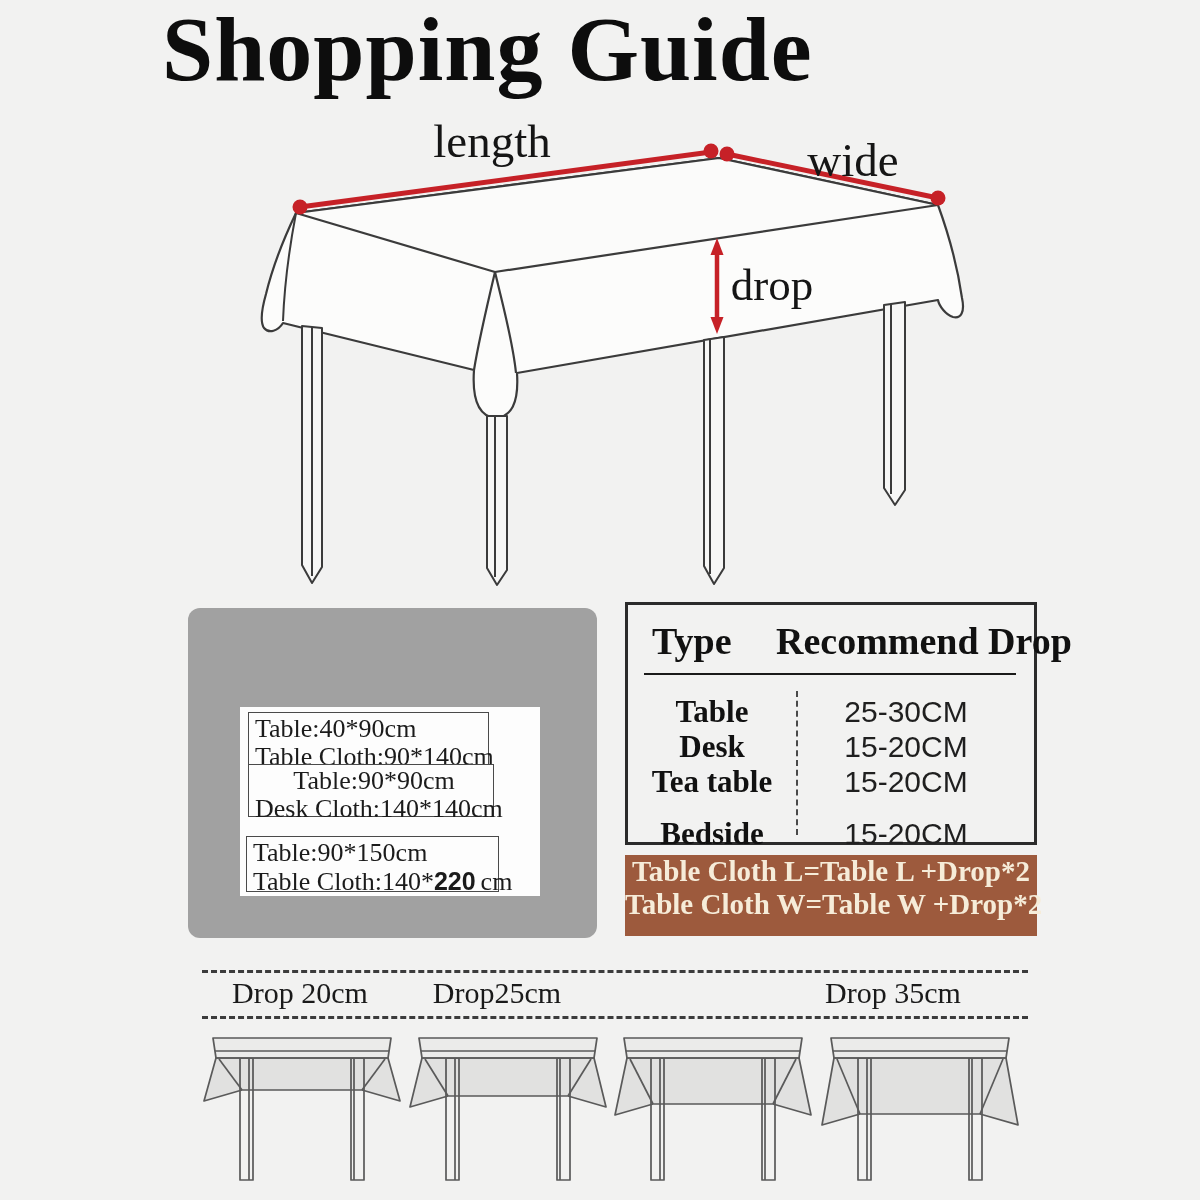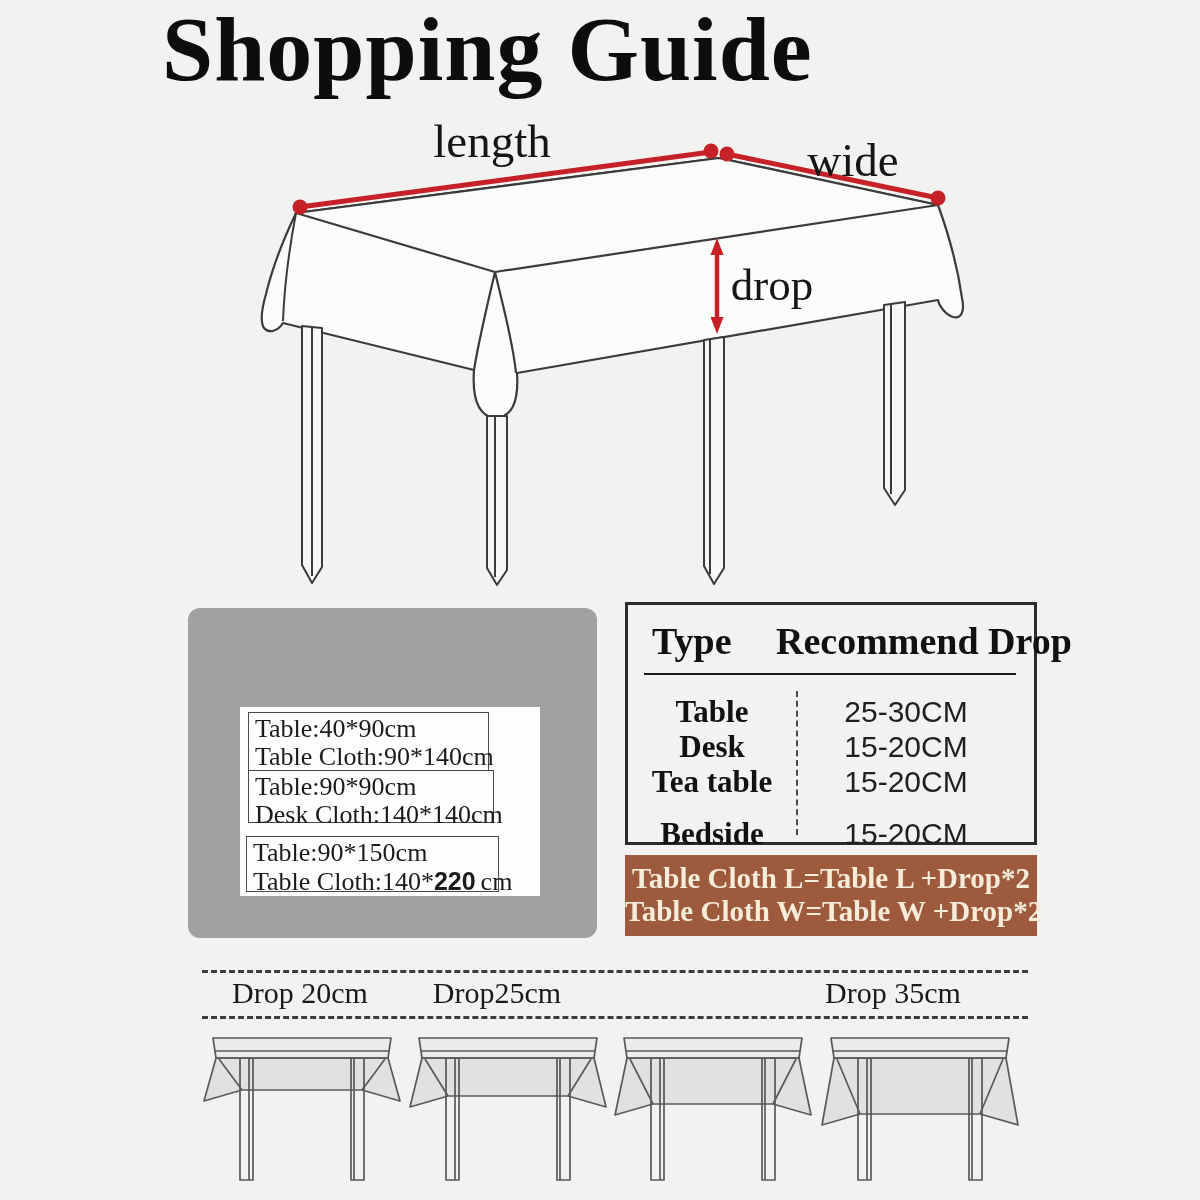--- a/index.html
+++ b/index.html
@@ -40,21 +40,21 @@
     color:#1b1b1b;
     padding:2px 0 0 6px;
     white-space:nowrap;
   }
   .size-box .bold-num{
     font-family:"Liberation Sans",sans-serif;
     font-weight:700;font-size:25px;
   }
   .size-box .suffix{margin-left:5px;}
   #size-box-1{left:8px;top:5px;width:233px;height:55px;}
-  #size-box-2{left:8px;top:63px;width:238px;height:49px;}
+  #size-box-2{left:8px;top:57px;width:238px;height:49px;text-align:center;}
   #size-box-3{left:6px;top:129px;width:245px;height:52px;}
 
   
   .drop-table{
     left:625px;top:602px;width:412px;height:243px;
     border:3px solid #2b2b2b;
     box-sizing:border-box;
   }
   .drop-table .hdr-type{
     position:absolute;left:24px;top:14px;
@@ -83,21 +83,21 @@
     font-size:30px;line-height:34px;color:#1f1f1f;
   }
 
   
   .formula-box{
     left:625px;top:855px;width:412px;height:81px;
     background:#9d5a3d;
     text-align:center;
     color:#f6ecd9;
     font-size:29px;font-weight:700;line-height:33px;
-    padding-top:7px;box-sizing:border-box;
+    box-sizing:border-box;
     white-space:nowrap;
   }
 
   
   .dash-line{
     left:202px;width:826px;height:0;
     border-top:3px dashed #3c3c3c;
   }
   #dash-top{top:970px;}
   #dash-bottom{top:1016px;}

